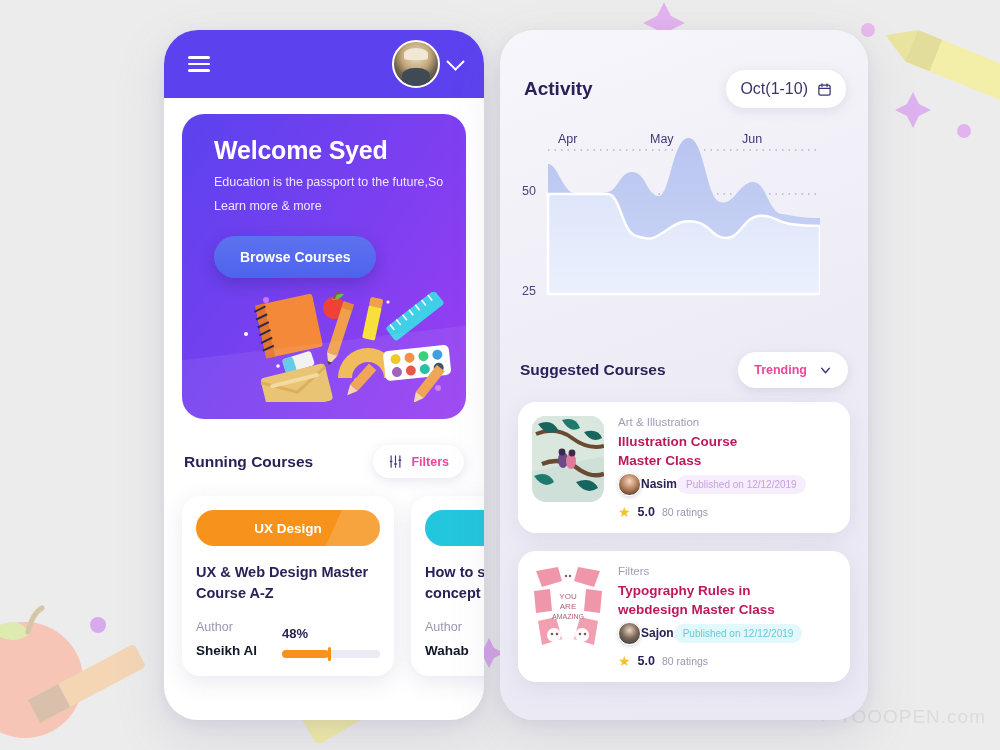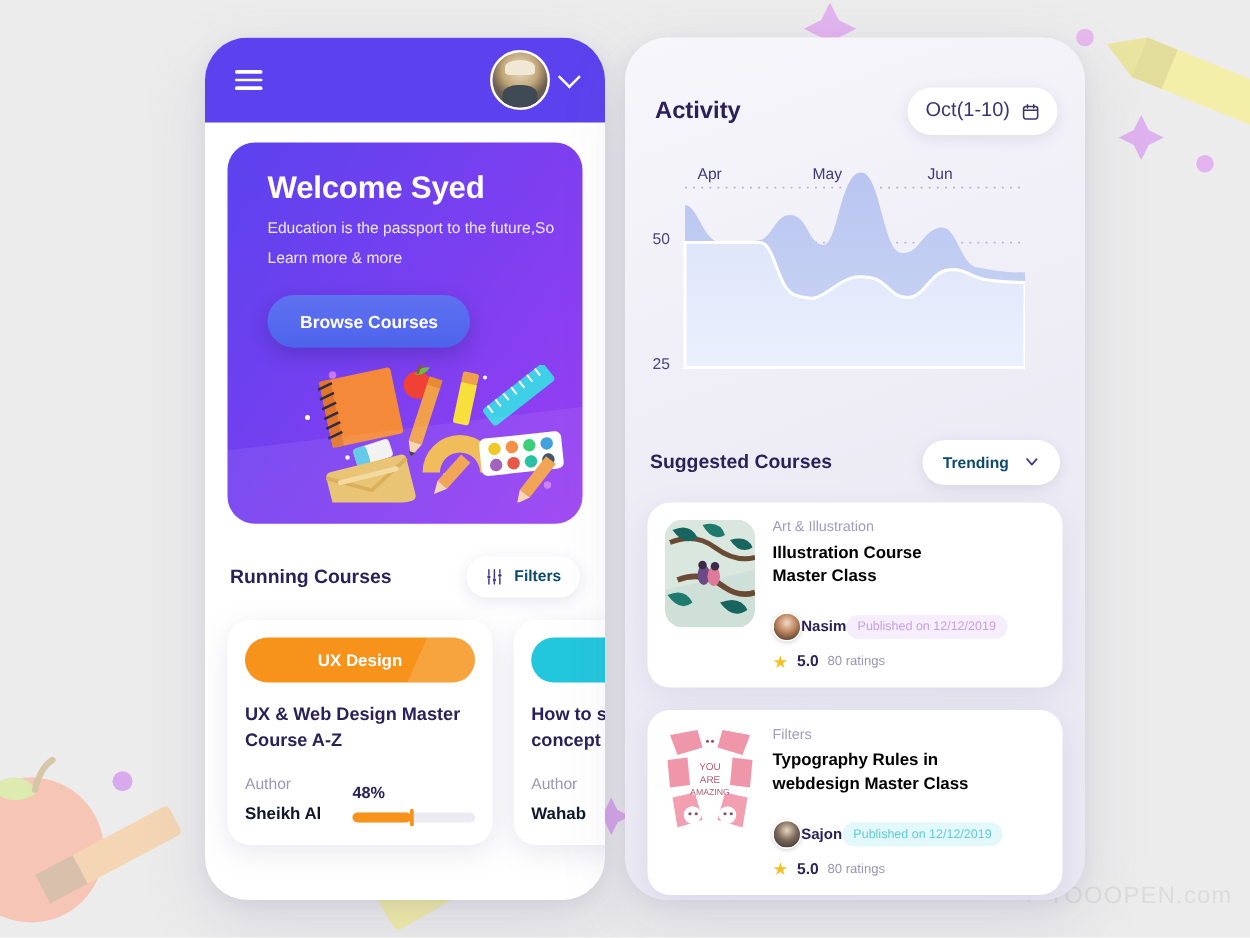--- a/index.html
+++ b/index.html
@@ -149,28 +149,28 @@
     padding: 0 20px;
     margin-top: 26px;
   }
   .section-title {
     font-size: 15.5px;
     color: #2b2158;
     font-weight: bold;
   }
   .pill-btn {
     display: flex;
-    align-items: flex-start;
+    align-items: center;
     gap: 8px;
     background: #ffffff;
     border: none;
     border-radius: 20px;
     padding: 9px 15px;
     font-size: 12.5px;
-    color: #0c4a6e;
+    color: #ec4899;
     font-weight: bold;
     box-shadow: 0 3px 12px rgba(120,110,160,0.18);
     cursor: pointer;
     font-family: "Liberation Sans", sans-serif;
   }
 
   .courses-strip {
     display: flex;
     gap: 17px;
     padding: 18px 12px 0 18px;
@@ -280,22 +280,22 @@
     box-sizing: border-box;
   }
   .thumb {
     flex: 0 0 auto;
     width: 72px; height: 86px;
     border-radius: 14px;
     overflow: hidden;
   }
   .s-body { flex: 1; min-width: 0; }
   .s-cat { font-size: 11.5px; color: #a09cba; margin-bottom: 5px; }
-  .s-name { font-size: 13.5px; line-height: 1.4; color: #000000; font-weight: bold; }
-  .s-row { display: flex; align-items: center; gap: 0; margin-top: 19px; }
+  .s-name { font-size: 13.5px; line-height: 1.4; color: #be185d; font-weight: bold; }
+  .s-row { display: flex; align-items: center; gap: 0; margin-top: 2px; }
   .s-avatar {
     width: 21px; height: 21px; border-radius: 50%;
     border: 1.5px solid #fff;
     box-shadow: 0 1px 4px rgba(0,0,0,0.18);
     overflow: hidden;
     position: relative;
   }
   .s-author { font-size: 12px; color: #2b2158; font-weight: bold; }
   .s-badge {
     font-size: 10px;

